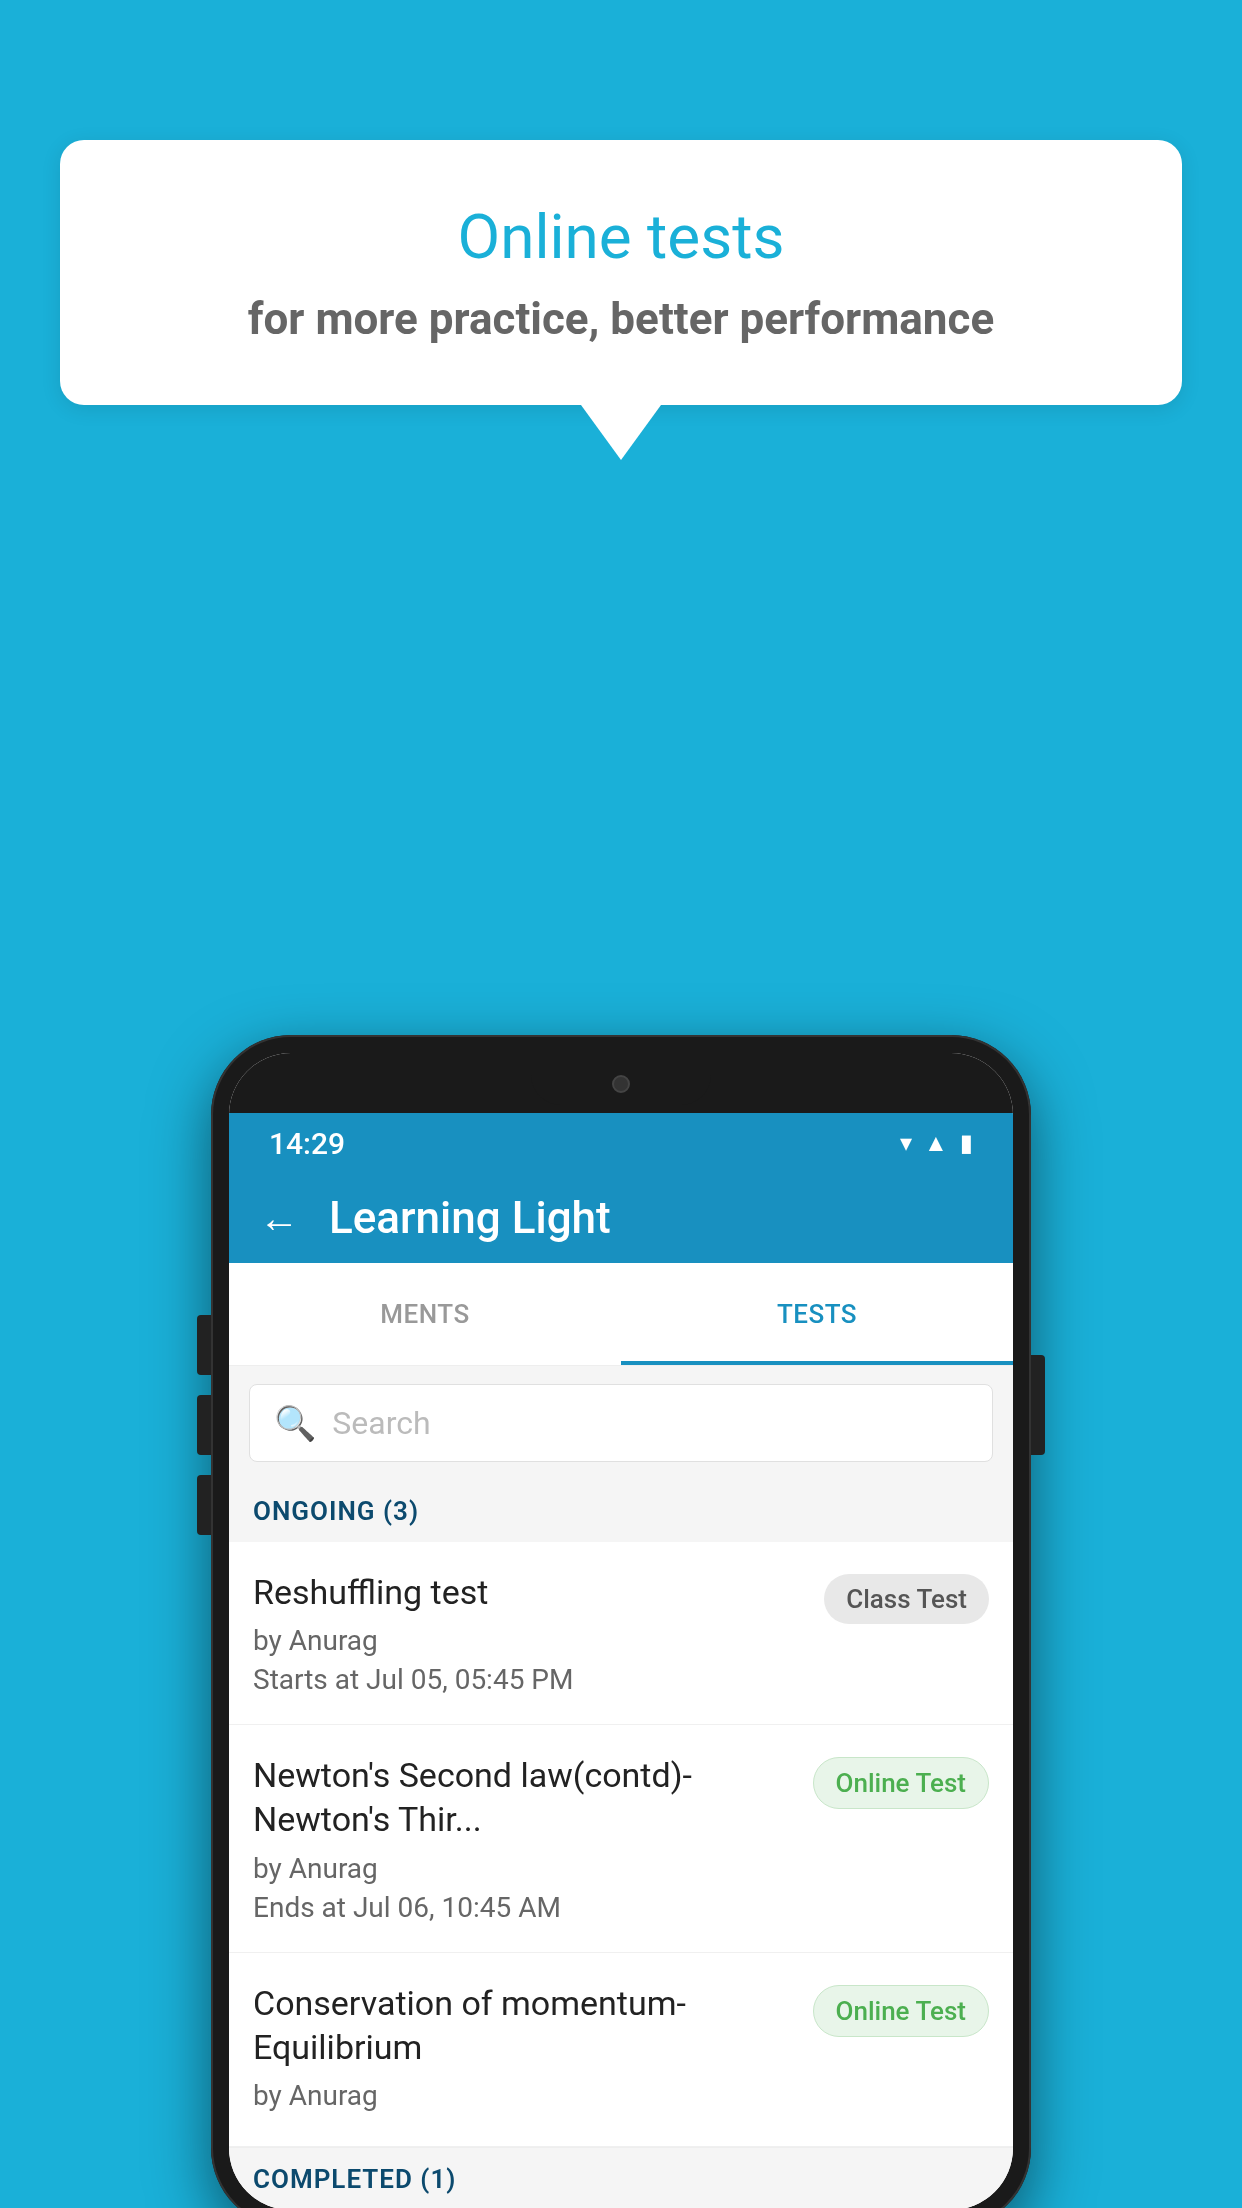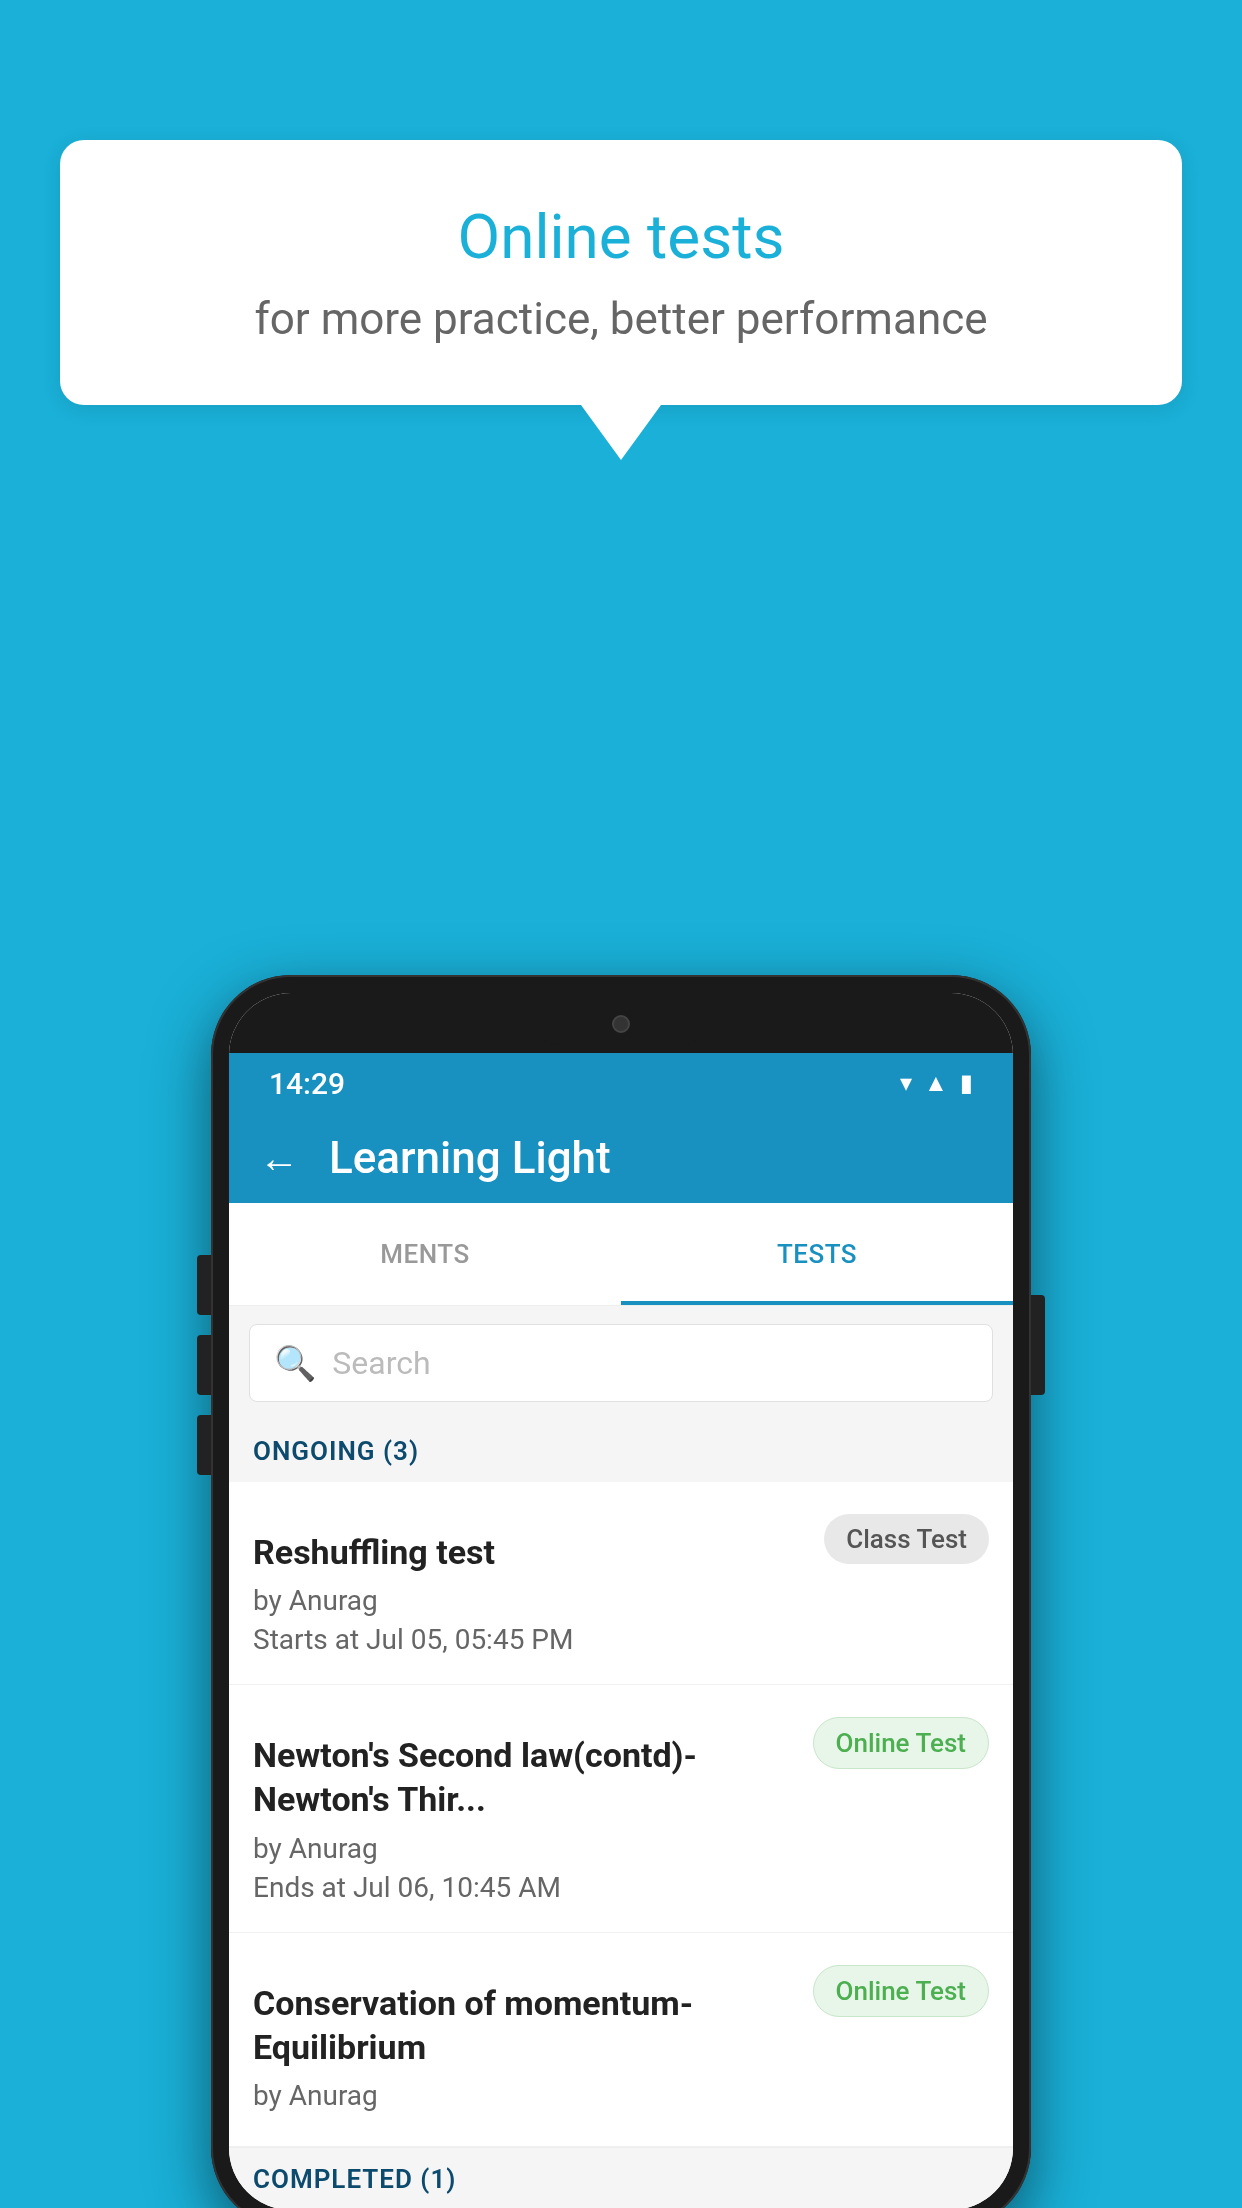--- a/index.html
+++ b/index.html
@@ -37,21 +37,21 @@
     .speech-bubble-title {
       color: #1ab0d8;
       font-size: 62px;
       font-weight: 400;
       margin-bottom: 20px;
     }
 
     .speech-bubble-subtitle {
       color: #666;
       font-size: 44px;
-      font-weight: 400;
+      font-weight: 700;
     }
 
     .speech-bubble-arrow {
       width: 0;
       height: 0;
       border-left: 40px solid transparent;
       border-right: 40px solid transparent;
       border-top: 55px solid white;
     }
 
@@ -266,25 +266,24 @@
       align-items: flex-start;
     }
 
     .test-info {
       flex: 1;
       margin-right: 20px;
     }
 
     .test-name {
       font-size: 34px;
-      font-weight: 700;
+      font-weight: 400;
       color: #222;
       margin-bottom: 10px;
       line-height: 1.3;
-      margin-top: 20px;
     }
 
     .test-author {
       font-size: 28px;
       color: #666;
       margin-bottom: 6px;
     }
 
     .test-time {
       font-size: 28px;

